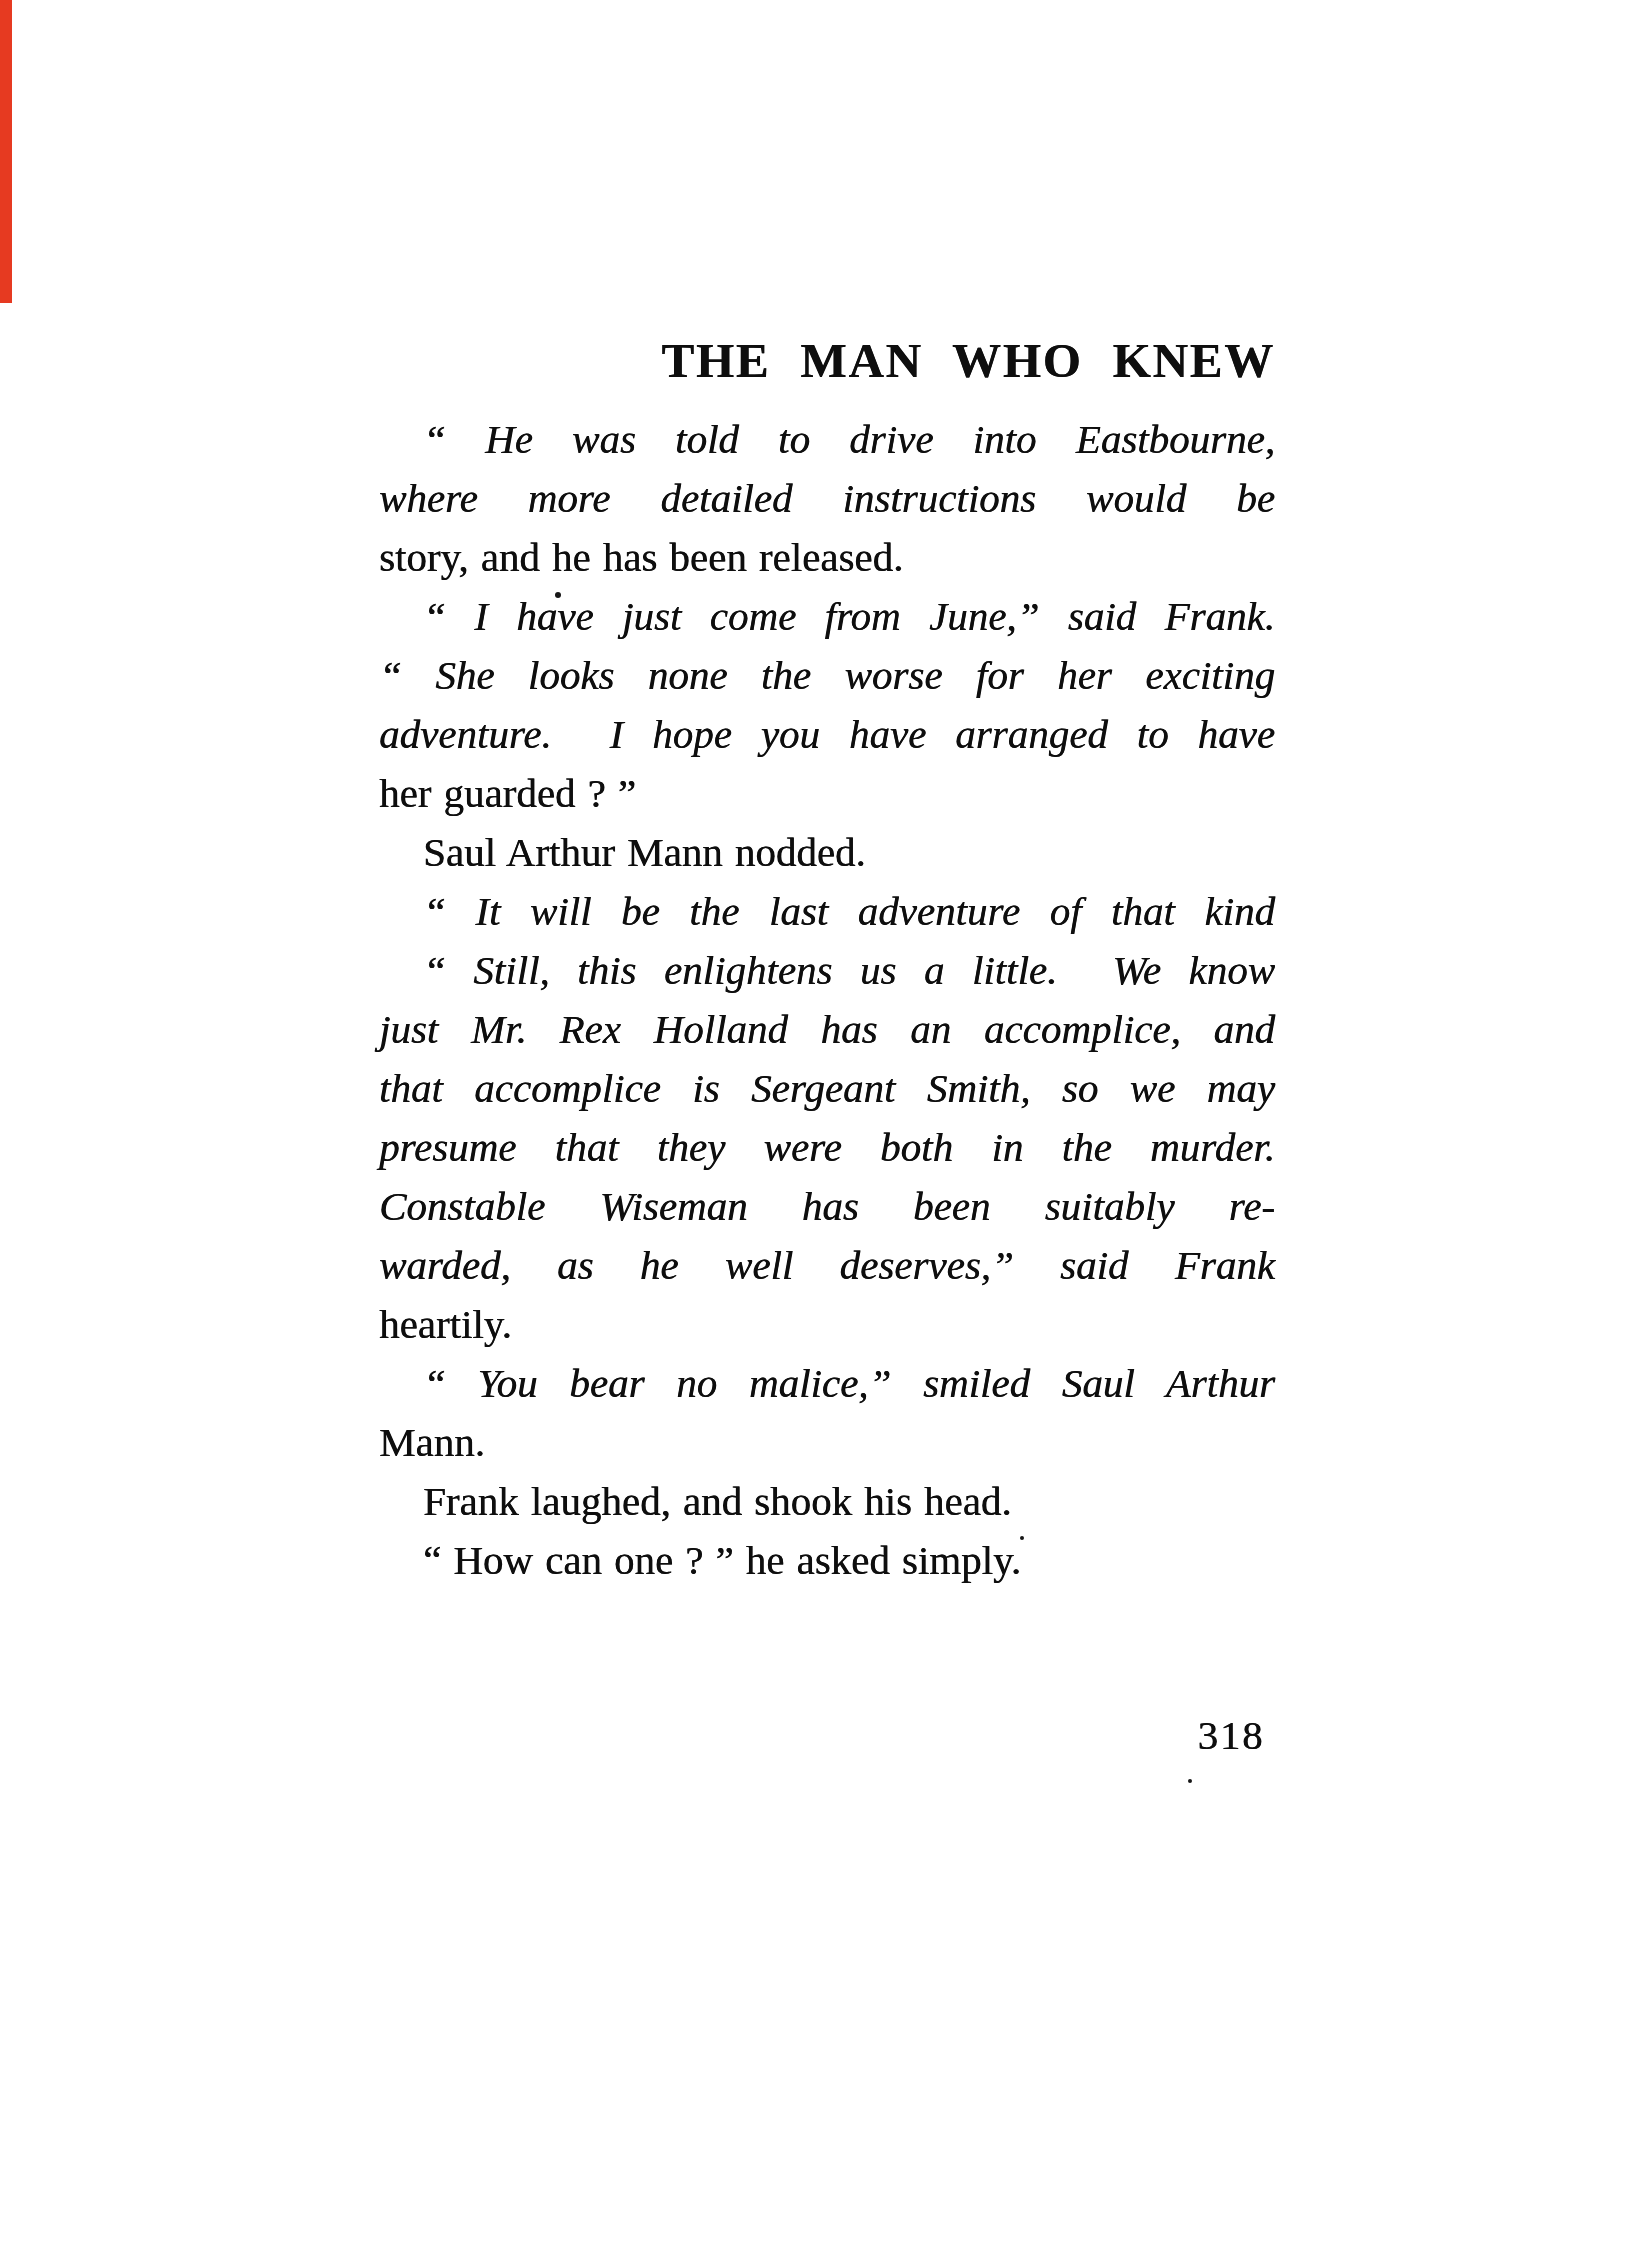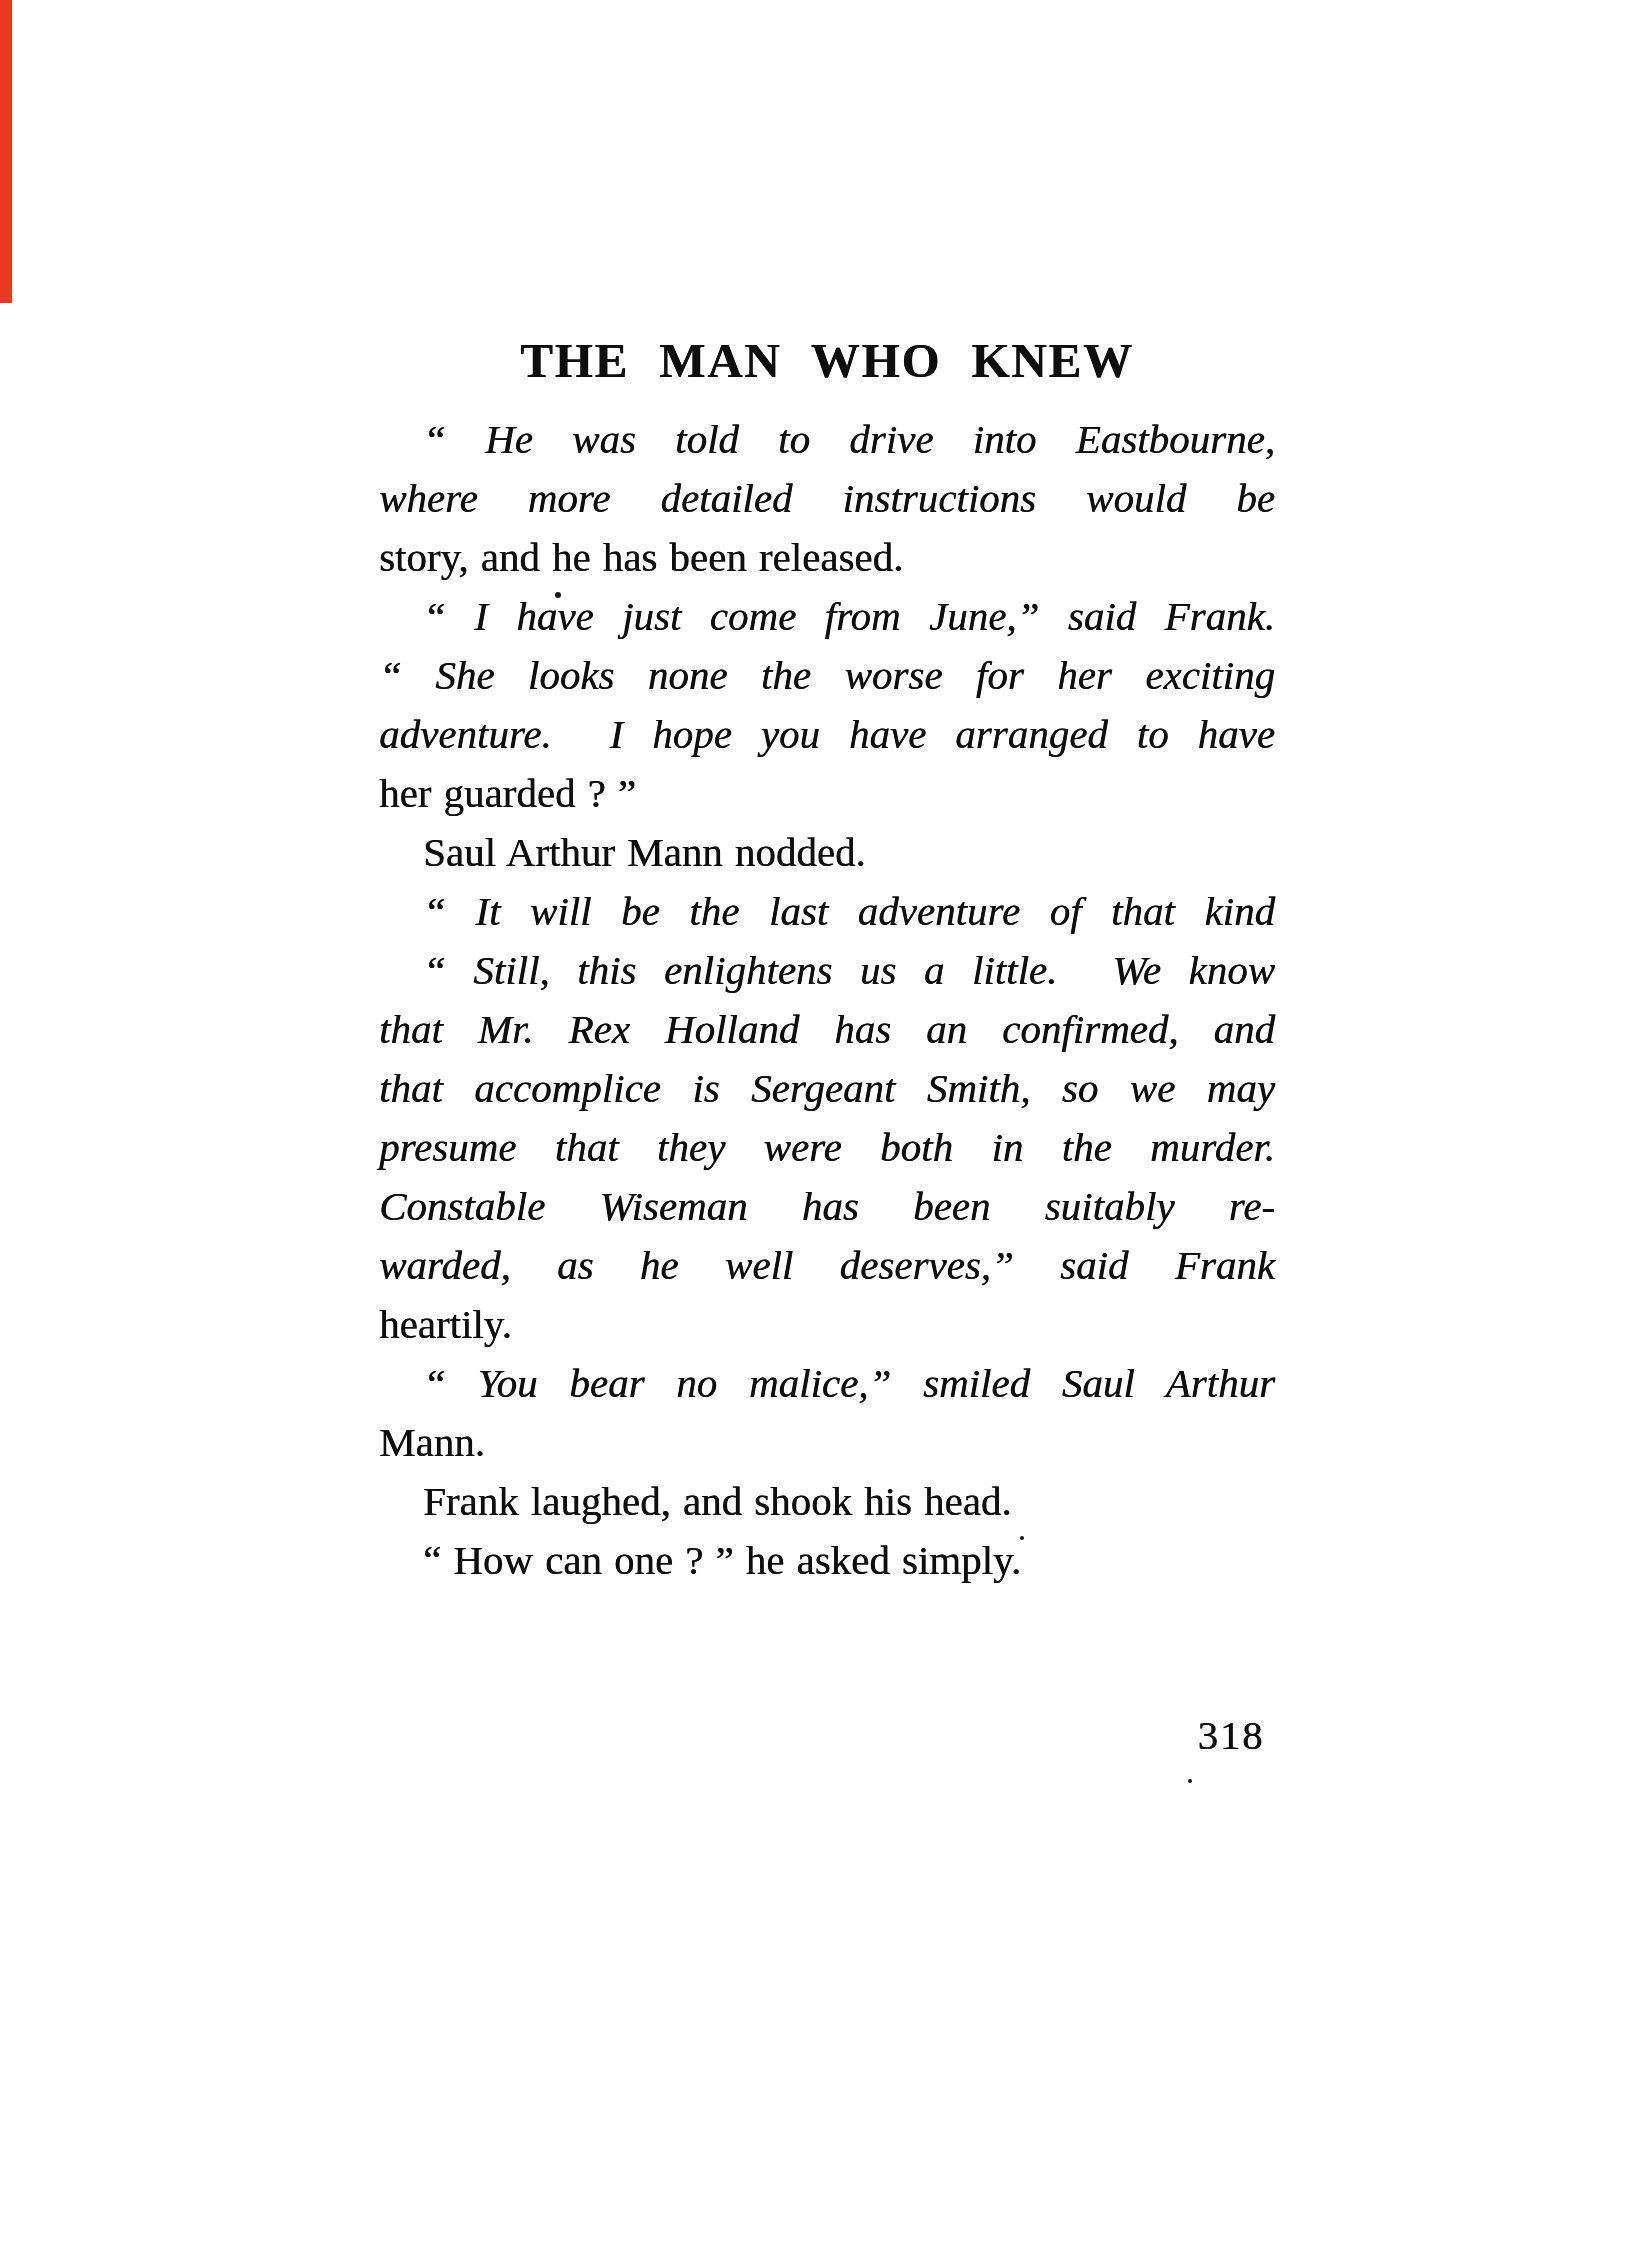--- a/index.html
+++ b/index.html
@@ -14,21 +14,21 @@
   .page { position: absolute; left: 0; top: 0; width: 1644px; height: 2253px; }
 
   .red-strip {
     position: absolute; left: 0; top: 0;
     width: 11.5px; height: 303px;
     background: #e63a21;
   }
 
   .title {
     position: absolute; left: 379px; top: 331px; width: 896px;
-    text-align: center;
+    text-align: right;
     font-size: 49px; font-weight: bold;
     letter-spacing: 1.8px; word-spacing: 16px;
     line-height: 59px;
     white-space: nowrap;
     text-shadow: 0.4px 0.4px 0 currentColor;
   }
 
   .body-block {
     position: absolute; left: 379px; top: 410px; width: 896px;
   }
@@ -68,21 +68,21 @@
     <div class="line indent justify">“ He was told to drive into Eastbourne,</div>
     <div class="line justify">where more detailed instructions would be</div>
     <div class="line">story, and he has been released.</div>
     <div class="line indent justify">“ I have just come from June,” said Frank.</div>
     <div class="line justify">“ She looks none the worse for her exciting</div>
     <div class="line justify">adventure. &nbsp;I hope you have arranged to have</div>
     <div class="line">her guarded ? ”</div>
     <div class="line indent">Saul Arthur Mann nodded.</div>
     <div class="line indent justify">“ It will be the last adventure of that kind</div>
     <div class="line indent justify">“ Still, this enlightens us a little. &nbsp;We know</div>
-    <div class="line justify">that Mr. Rex Holland has an confirmed, and</div>
+    <div class="line justify">just Mr. Rex Holland has an accomplice, and</div>
     <div class="line justify">that accomplice is Sergeant Smith, so we may</div>
     <div class="line justify">presume that they were both in the murder.</div>
     <div class="line justify">Constable Wiseman has been suitably re-</div>
     <div class="line justify">warded, as he well deserves,” said Frank</div>
     <div class="line">heartily.</div>
     <div class="line indent justify">“ You bear no malice,” smiled Saul Arthur</div>
     <div class="line">Mann.</div>
     <div class="line indent">Frank laughed, and shook his head.</div>
     <div class="line indent">“ How can one ? ” he asked simply.</div>
   </div>

